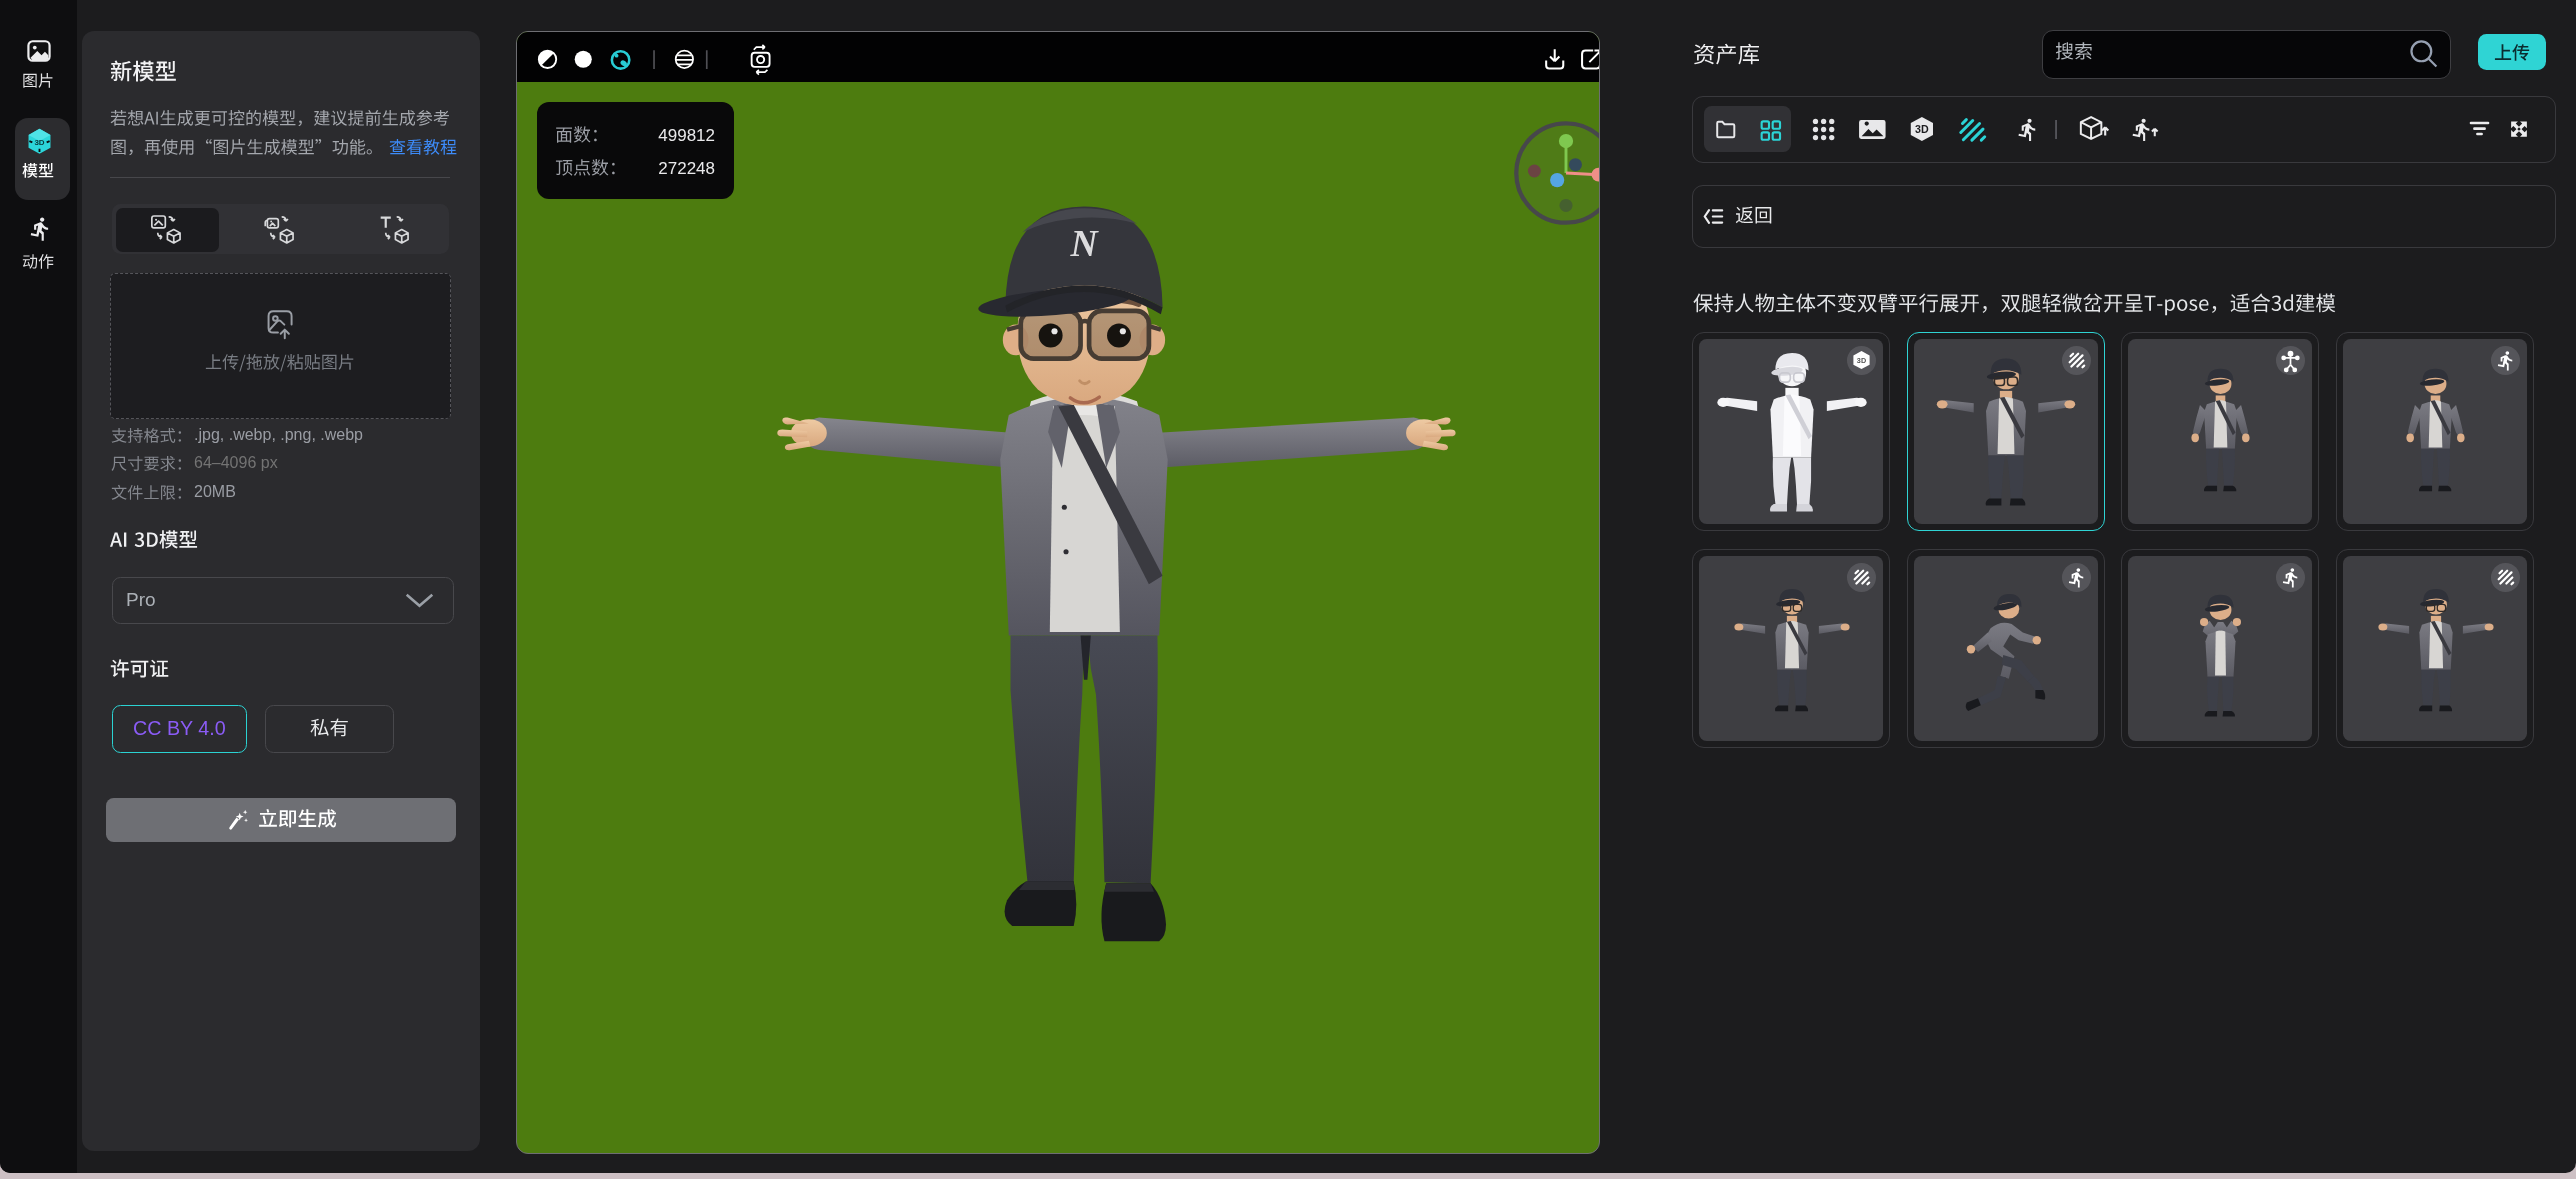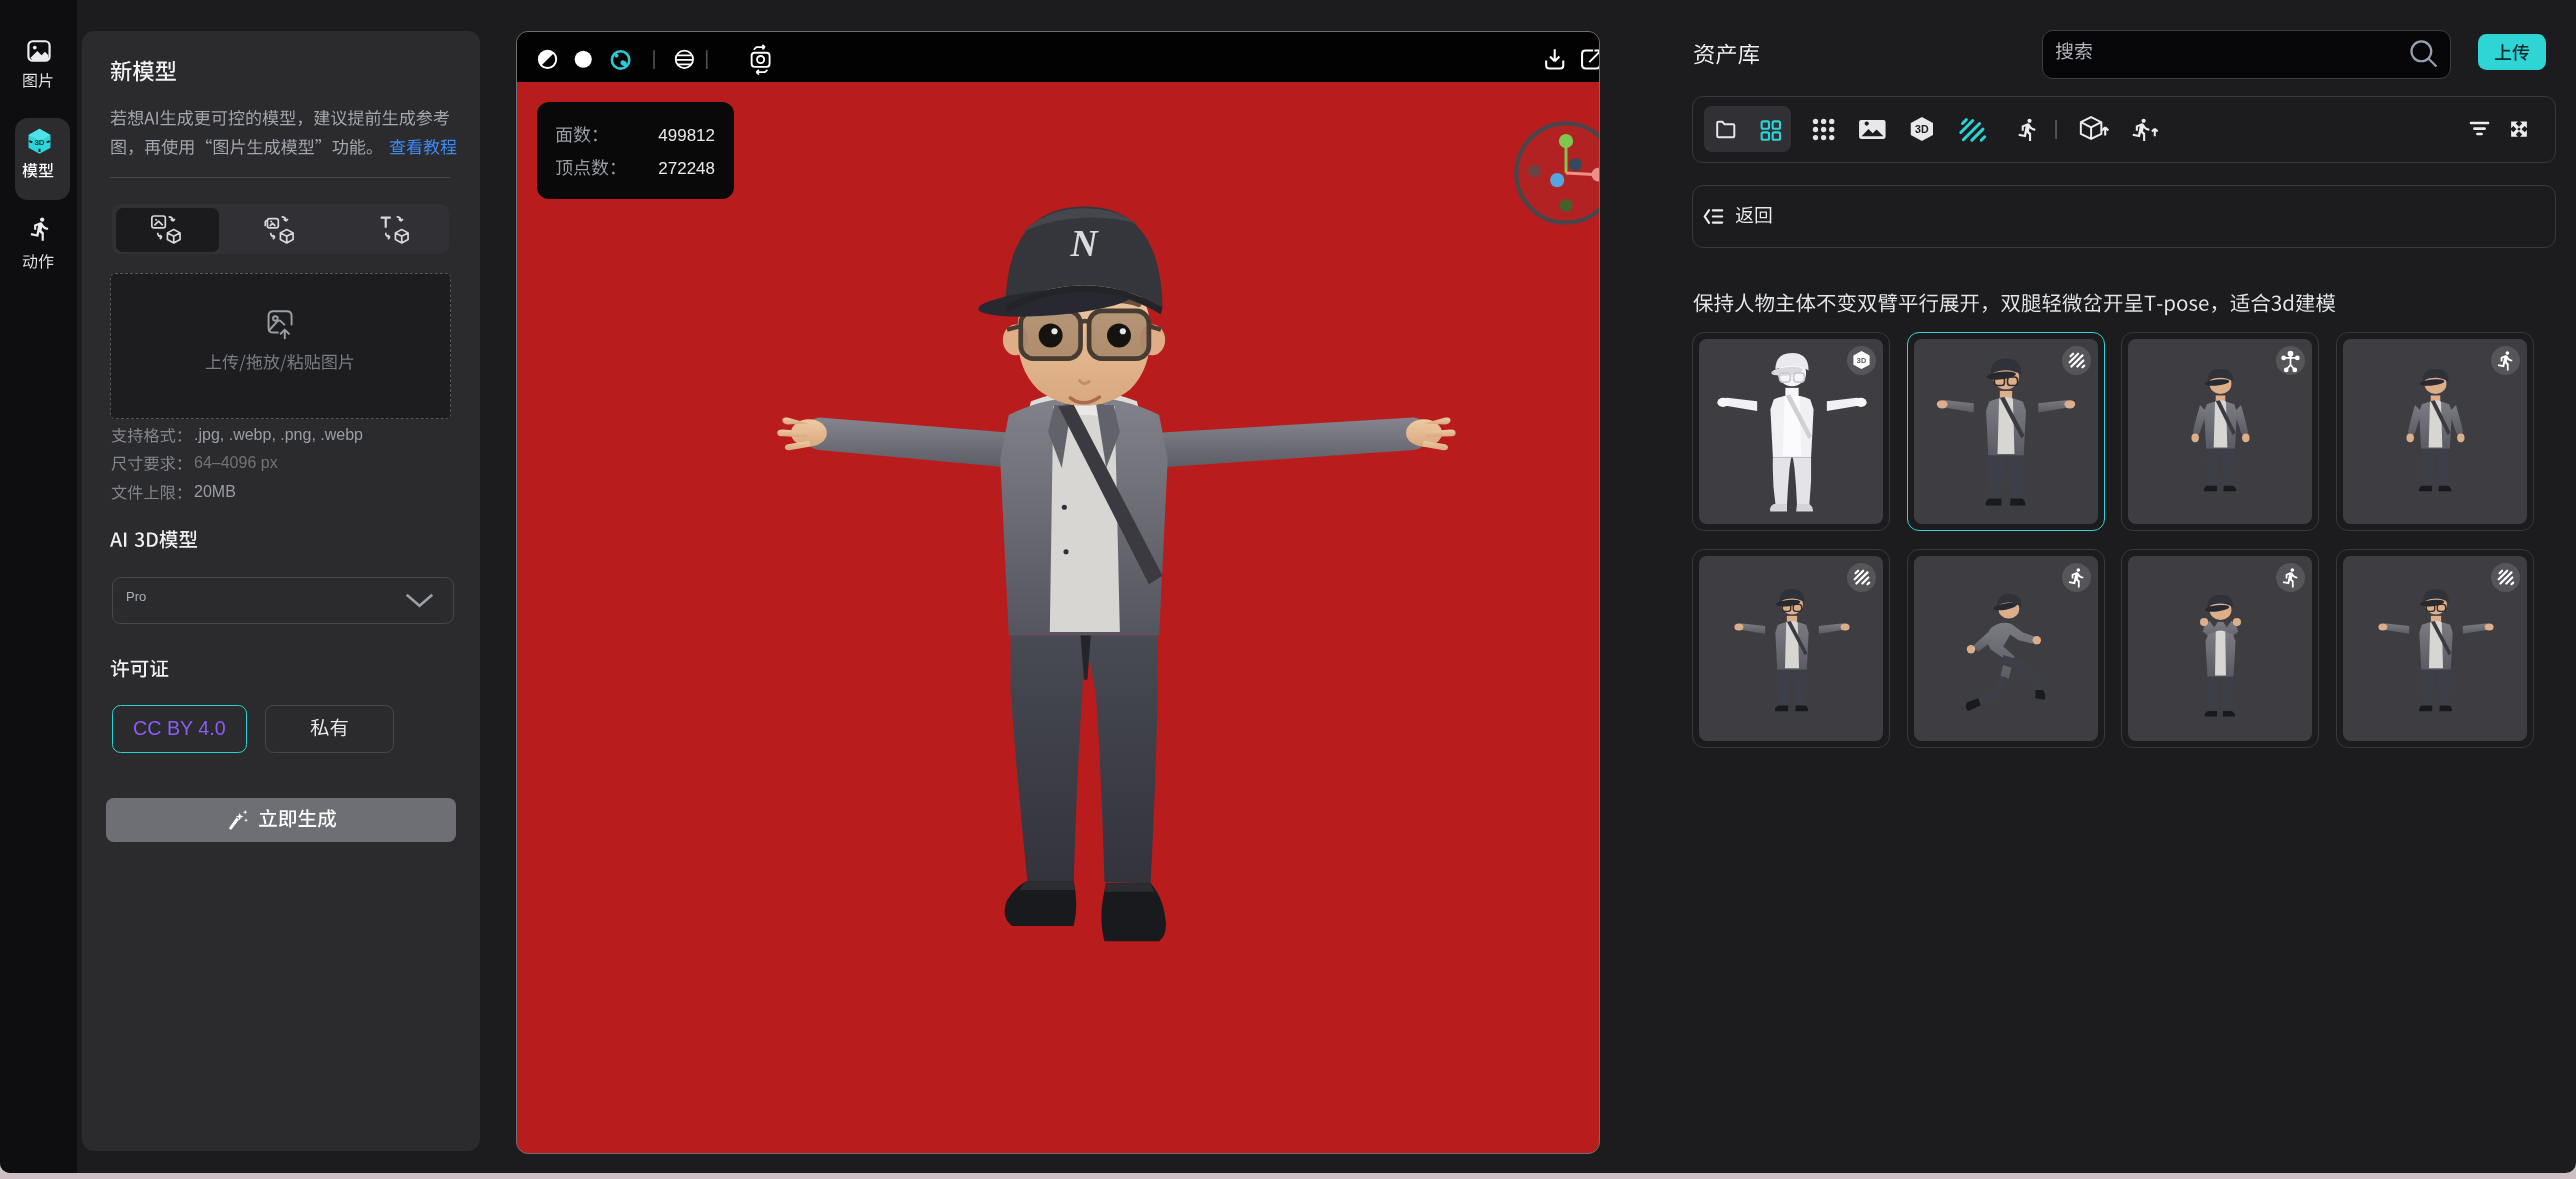--- a/index.html
+++ b/index.html
@@ -1,21 +1,21 @@
 <!DOCTYPE html>
 <html style="font-size:13.7px"><head><meta charset="utf-8">
 <style>
 *{margin:0;padding:0;box-sizing:border-box}
 html,body{width:2576px;height:1179px;overflow:hidden;background:#cdc0c4;font-family:"Liberation Sans",sans-serif}
 .app{position:absolute;left:0;top:0;width:2576px;height:1173px;background:#1c1c1e;border-radius:0 0 10.3px 10.3px;overflow:hidden}
 .abs{position:absolute}
 .tx{position:absolute}
 .sidebar{position:absolute;left:0;top:0;width:77px;height:1173px;background:#0e0e10}
 .lpanel{position:absolute;left:82px;top:31px;width:398px;height:1120px;background:#2b2b2e;border-radius:12px}
-.viewer{position:absolute;left:516px;top:31px;width:1084px;height:1123px;background:#b91c1c;border:1.7px solid #6e6e73;border-radius:12px;overflow:hidden}
+.viewer{position:absolute;left:516px;top:31px;width:1084px;height:1123px;background:#4d7c0f;border:1.7px solid #6e6e73;border-radius:12px;overflow:hidden}
 .vtoolbar{position:absolute;left:0;top:0;width:100%;height:50px;background:#020203}
 .statsbox{position:absolute;left:19.7px;top:70px;width:197px;height:97px;background:#09090a;border-radius:12px}
 .searchbox{position:absolute;left:2042px;top:30px;width:409px;height:49px;background:#060608;border:1.3px solid #3e3e42;border-radius:11px}
 .upbtn{position:absolute;left:2478px;top:34px;width:68px;height:36px;background:#2fd4d4;border-radius:8.5px}
 .rbox{position:absolute;border:1.3px solid #39393d;border-radius:11px}
 .card{position:absolute;width:198px;height:199px;border:1.3px solid #39393d;border-radius:12px}
 .card.sel{border:1.7px solid #2fd4d4}
 .tile{position:absolute;left:6px;top:6px;right:6px;bottom:6px;background:#3e3e42;border-radius:7.7px;overflow:hidden}
 .badge{position:absolute;width:29px;height:29px;border-radius:50%;background:rgba(92,92,97,.78)}
 .seg{position:absolute;background:#313135;border-radius:7.7px}
@@ -107,21 +107,21 @@
 <svg class="tx" style="left:111px;top:483px" width="81" height="19.5" viewBox="0 -18.24 95.0 22.80">
       <path d="M13.8 -12 15.2 -11.5Q14 -8.1 12.2 -5.6Q10.3 -3.1 7.7 -1.4Q5 0.4 1.6 1.5Q1.5 1.3 1.3 1.1Q1.2 0.8 1 0.5Q0.8 0.3 0.7 0.1Q4.1 -0.8 6.6 -2.4Q9.2 -4 10.9 -6.4Q12.7 -8.7 13.8 -12ZM5.1 -11.9Q6.2 -8.9 8.1 -6.5Q9.9 -4.2 12.5 -2.5Q15.1 -0.8 18.4 0.1Q18.2 0.2 18 0.5Q17.8 0.7 17.7 0.9Q17.5 1.2 17.4 1.4Q14 0.4 11.4 -1.3Q8.8 -3.1 6.9 -5.7Q5 -8.3 3.8 -11.5ZM1 -12.6H18.1V-11.2H1ZM8 -15.6 9.5 -16.1Q10 -15.4 10.4 -14.6Q10.8 -13.8 11 -13.2L9.5 -12.7Q9.3 -13.2 8.9 -14.1Q8.5 -14.9 8 -15.6ZM30.5 -15.7H31.9V1.5H30.5ZM27.2 -15 28.6 -14.7Q28.3 -13.4 27.9 -12.1Q27.6 -10.8 27.1 -9.7Q26.6 -8.6 26.1 -7.8Q26 -7.9 25.7 -8Q25.5 -8.2 25.3 -8.3Q25 -8.4 24.9 -8.5Q25.4 -9.3 25.9 -10.3Q26.3 -11.4 26.7 -12.6Q27 -13.8 27.2 -15ZM27.4 -12.1H36.3V-10.7H27ZM25 -6.5H37.1V-5.1H25ZM24.1 -15.9 25.4 -15.5Q24.8 -13.9 24.1 -12.3Q23.3 -10.7 22.3 -9.4Q21.4 -8 20.4 -6.9Q20.4 -7.1 20.2 -7.3Q20.1 -7.6 19.9 -7.9Q19.7 -8.1 19.6 -8.3Q20.5 -9.2 21.3 -10.5Q22.2 -11.7 22.9 -13.1Q23.6 -14.5 24.1 -15.9ZM22.2 -11 23.5 -12.3 23.5 -12.3V1.5H22.2ZM46.9 -9.8H54.7V-8.4H46.9ZM39 -0.8H56V0.6H39ZM46.1 -15.7H47.6V-0.1H46.1ZM58.7 -15.2H63.3V-13.9H60V1.5H58.7ZM63.1 -15.2H63.3L63.5 -15.2L64.5 -14.7Q64 -13.5 63.5 -12.2Q63 -10.9 62.6 -9.7Q63.6 -8.6 63.9 -7.5Q64.3 -6.5 64.3 -5.6Q64.3 -4.8 64.1 -4.2Q63.9 -3.7 63.5 -3.4Q63.3 -3.2 63.1 -3.1Q62.8 -3.1 62.5 -3Q62.2 -3 61.9 -3Q61.6 -3 61.2 -3Q61.2 -3.2 61.1 -3.6Q61 -4 60.9 -4.2Q61.2 -4.2 61.5 -4.2Q61.8 -4.2 62 -4.2Q62.4 -4.2 62.6 -4.4Q62.8 -4.6 62.9 -4.9Q63 -5.3 63 -5.7Q63 -6.5 62.6 -7.5Q62.3 -8.4 61.3 -9.6Q61.5 -10.2 61.8 -10.9Q62 -11.7 62.3 -12.4Q62.5 -13.1 62.7 -13.7Q62.9 -14.3 63.1 -14.8ZM66.1 -15.1H73.8V-6.8H66.1V-8H72.4V-13.9H66.1ZM66.2 -11.6H73.1V-10.4H66.2ZM69.7 -7.5Q70.1 -5.7 70.9 -4.2Q71.6 -2.7 72.7 -1.6Q73.8 -0.5 75.3 0.1Q75.2 0.3 75 0.5Q74.8 0.7 74.6 1Q74.5 1.2 74.4 1.4Q72.8 0.6 71.7 -0.6Q70.5 -1.9 69.8 -3.6Q69 -5.3 68.5 -7.3ZM74 -6.2 74.9 -5.2Q74.4 -4.7 73.7 -4.2Q73.1 -3.8 72.4 -3.4Q71.8 -3 71.2 -2.6L70.4 -3.5Q71 -3.9 71.6 -4.3Q72.3 -4.8 72.9 -5.2Q73.5 -5.7 74 -6.2ZM65.3 1.5 65.2 0.3 65.9 -0.3 70.2 -1.3Q70.2 -1 70.2 -0.6Q70.2 -0.2 70.2 -0Q68.8 0.4 67.9 0.7Q67 0.9 66.5 1.1Q66 1.2 65.7 1.3Q65.5 1.4 65.3 1.5ZM65.3 1.5Q65.3 1.4 65.2 1.1Q65.1 0.9 64.9 0.7Q64.8 0.5 64.7 0.3Q64.9 0.2 65.2 -0.1Q65.4 -0.4 65.4 -1V-15.1H66.8V0.1Q66.8 0.1 66.7 0.2Q66.5 0.3 66.3 0.5Q66.1 0.6 65.9 0.8Q65.6 1 65.5 1.2Q65.3 1.4 65.3 1.5ZM80.8 -9.2Q80.2 -9.2 79.7 -9.6Q79.3 -10 79.3 -10.6Q79.3 -11.3 79.7 -11.7Q80.2 -12.1 80.8 -12.1Q81.3 -12.1 81.8 -11.7Q82.2 -11.3 82.2 -10.6Q82.2 -10 81.8 -9.6Q81.3 -9.2 80.8 -9.2ZM80.8 0.1Q80.2 0.1 79.7 -0.3Q79.3 -0.7 79.3 -1.3Q79.3 -2 79.7 -2.4Q80.2 -2.8 80.8 -2.8Q81.3 -2.8 81.8 -2.4Q82.2 -2 82.2 -1.3Q82.2 -0.7 81.8 -0.3Q81.3 0.1 80.8 0.1Z" fill="#84878e"></path>
     </svg>
 <div class="tx" style="left:194px;top:426px;color:#9a9da4;font-size:16px">.jpg, .webp, .png, .webp</div>
 <div class="tx" style="left:194px;top:454px;color:#737373;font-size:16px">64–4096 px</div>
 <div class="tx" style="left:194px;top:483px;color:#9a9da4;font-size:16px">20MB</div>
 <svg class="tx" style="left:110px;top:528px" width="88" height="23.6" viewBox="0 -22.08 103.5 27.60">
       <path d="M0 0 5.6 -16.9H8.7L14.3 0H11.5L8.7 -9.2Q8.3 -10.6 7.9 -12Q7.5 -13.4 7.1 -14.8H7.1Q6.7 -13.4 6.3 -12Q5.9 -10.6 5.5 -9.2L2.7 0ZM3.2 -4.8V-6.9H11.1V-4.8ZM16.5 0V-16.9H19.2V0ZM34.5 0.3Q33.1 0.3 32.1 -0Q31.1 -0.3 30.3 -0.9Q29.5 -1.4 29 -2L30.2 -3.7Q31 -3 32 -2.4Q32.9 -1.9 34.3 -1.9Q35.2 -1.9 35.9 -2.2Q36.6 -2.5 37.1 -3.2Q37.5 -3.8 37.5 -4.7Q37.5 -5.6 37 -6.3Q36.5 -7 35.5 -7.4Q34.4 -7.8 32.5 -7.8V-9.7Q34.1 -9.7 35.1 -10.1Q36.1 -10.5 36.5 -11.2Q36.9 -11.9 36.9 -12.7Q36.9 -13.8 36.2 -14.5Q35.5 -15.1 34.3 -15.1Q33.3 -15.1 32.5 -14.7Q31.7 -14.2 30.9 -13.5L29.5 -15.2Q30.6 -16.1 31.7 -16.7Q32.9 -17.2 34.4 -17.2Q35.9 -17.2 37.1 -16.7Q38.3 -16.2 38.9 -15.3Q39.6 -14.3 39.6 -12.9Q39.6 -11.4 38.8 -10.4Q38 -9.4 36.7 -8.9V-8.8Q37.6 -8.6 38.4 -8Q39.2 -7.4 39.7 -6.6Q40.1 -5.7 40.1 -4.5Q40.1 -3 39.4 -1.9Q38.6 -0.9 37.3 -0.3Q36 0.3 34.5 0.3ZM43.6 0V-16.9H48Q50.7 -16.9 52.5 -16Q54.3 -15 55.3 -13.2Q56.2 -11.3 56.2 -8.5Q56.2 -5.8 55.3 -3.9Q54.3 -2 52.5 -1Q50.7 0 48.2 0ZM46.3 -2.2H47.9Q49.7 -2.2 50.9 -2.9Q52.2 -3.6 52.8 -5Q53.5 -6.4 53.5 -8.5Q53.5 -10.7 52.8 -12Q52.2 -13.4 50.9 -14.1Q49.7 -14.8 47.9 -14.8H46.3ZM65.9 -17.7H79.3V-15.8H65.9ZM65.5 -4.9H79.3V-3.1H65.5ZM69 -19.4H71.1V-14.3H69ZM74.2 -19.4H76.3V-14.3H74.2ZM68.7 -9.5V-8.1H76V-9.5ZM68.7 -12.3V-11H76V-12.3ZM66.7 -13.9H78.1V-6.5H66.7ZM71.3 -6.8H73.5Q73.3 -5.1 72.9 -3.7Q72.5 -2.4 71.7 -1.3Q70.9 -0.2 69.5 0.6Q68.1 1.4 65.9 1.9Q65.7 1.6 65.4 1Q65 0.5 64.7 0.2Q66.7 -0.2 68 -0.8Q69.2 -1.5 69.9 -2.3Q70.6 -3.2 70.9 -4.3Q71.2 -5.4 71.3 -6.8ZM74 -4.2Q74.6 -2.6 76.2 -1.5Q77.7 -0.3 79.9 0.1Q79.6 0.3 79.4 0.6Q79.1 1 78.9 1.3Q78.7 1.6 78.5 1.9Q76.1 1.3 74.5 -0.2Q72.9 -1.7 72.1 -3.9ZM58.6 -15H65.6V-13H58.6ZM61.3 -19.4H63.3V1.9H61.3ZM61.5 -13.6 62.7 -13.2Q62.5 -11.8 62.1 -10.3Q61.7 -8.8 61.3 -7.3Q60.8 -5.9 60.3 -4.7Q59.8 -3.4 59.2 -2.5Q59.1 -2.8 58.9 -3.2Q58.7 -3.6 58.5 -4Q58.3 -4.4 58.1 -4.7Q58.6 -5.4 59.2 -6.5Q59.7 -7.5 60.1 -8.7Q60.6 -10 60.9 -11.2Q61.2 -12.5 61.5 -13.6ZM63.2 -12.3Q63.4 -12 63.9 -11.4Q64.3 -10.8 64.7 -10Q65.2 -9.3 65.6 -8.7Q66 -8 66.1 -7.8L64.8 -6.2Q64.6 -6.7 64.3 -7.4Q63.9 -8.2 63.5 -8.9Q63.2 -9.7 62.8 -10.4Q62.4 -11.1 62.2 -11.5ZM82.7 -18.5H93.1V-16.6H82.7ZM81.9 -13.8H93.6V-11.8H81.9ZM81.6 -0.9H102.4V1.2H81.6ZM83.9 -5.3H100V-3.3H83.9ZM89.2 -17.8H91.2V-7.1H89.2ZM91 -7.5H93.2V0.6H91ZM94.9 -18.1H96.9V-10.3H94.9ZM99.1 -19.2H101.2V-9.1Q101.2 -8.3 101 -7.9Q100.8 -7.4 100.2 -7.2Q99.6 -6.9 98.8 -6.9Q97.9 -6.8 96.7 -6.8Q96.6 -7.2 96.4 -7.8Q96.2 -8.4 96 -8.8Q96.9 -8.7 97.7 -8.7Q98.4 -8.7 98.7 -8.7Q99 -8.8 99 -8.8Q99.1 -8.9 99.1 -9.1ZM84.7 -17.7H86.7V-13.7Q86.7 -12.5 86.5 -11.2Q86.2 -9.9 85.4 -8.6Q84.6 -7.4 83 -6.5Q82.9 -6.7 82.6 -7Q82.4 -7.3 82.1 -7.6Q81.8 -7.9 81.6 -8Q83 -8.8 83.7 -9.8Q84.3 -10.8 84.5 -11.8Q84.7 -12.8 84.7 -13.8Z" fill="#eff0f2"></path>
     </svg>
 <div class="abs" style="left:112px;top:577px;width:342px;height:47px;border:1.3px solid #48484c;border-radius:8.5px"></div>
-<div class="tx" style="left:126px;top:589px;color:#abb0b6;font-size:13px">Pro</div>
+<div class="tx" style="left:126px;top:589px;color:#abb0b6;font-size:19px">Pro</div>
 <svg class="abs" style="left:405px;top:593px" width="29" height="15.4" viewBox="0 0 34 18" fill="none" stroke="#9ba0a7" stroke-width="3">
       <path d="M2 2 L17 15 L32 2"></path>
     </svg>
 <svg class="tx" style="left:110px;top:657px" width="59" height="23.6" viewBox="0 -22.08 69.0 27.60">
       <path d="M11 -19.4 13.1 -19.1Q12.7 -16.5 11.9 -14.2Q11.1 -11.9 10 -10.3Q9.7 -10.5 9.4 -10.7Q9 -10.9 8.6 -11Q8.2 -11.2 7.9 -11.3Q8.7 -12.3 9.3 -13.6Q9.9 -14.8 10.3 -16.3Q10.8 -17.8 11 -19.4ZM8.2 -8.5H22.2V-6.4H8.2ZM10.8 -15.9H21.3V-13.8H10.8ZM14.3 -15.4H16.5V1.9H14.3ZM2.6 -17.6 4.1 -18.9Q4.7 -18.4 5.4 -17.8Q6.1 -17.1 6.7 -16.5Q7.3 -15.9 7.7 -15.4L6.2 -13.9Q5.8 -14.4 5.2 -15Q4.6 -15.7 3.9 -16.4Q3.3 -17 2.6 -17.6ZM0.9 -12.3H5.2V-10.2H0.9ZM4.7 1.4 4.3 -0.5 4.8 -1.3 8.8 -3.9Q8.9 -3.5 9 -3Q9.2 -2.4 9.3 -2.1Q7.9 -1.1 7.1 -0.5Q6.2 0.1 5.7 0.5Q5.3 0.8 5 1Q4.8 1.3 4.7 1.4ZM4.7 1.4Q4.6 1.2 4.4 0.8Q4.2 0.4 3.9 0Q3.7 -0.3 3.5 -0.5Q3.8 -0.8 4.2 -1.2Q4.5 -1.7 4.5 -2.5V-12.3H6.6V-0.7Q6.6 -0.7 6.3 -0.5Q6 -0.3 5.6 0.1Q5.2 0.4 4.9 0.8Q4.7 1.1 4.7 1.4ZM39.8 -17.2H42.1V-1Q42.1 0.1 41.8 0.7Q41.5 1.2 40.8 1.5Q40 1.8 38.8 1.8Q37.5 1.9 35.8 1.9Q35.7 1.6 35.6 1.1Q35.4 0.7 35.3 0.3Q35.1 -0.1 34.9 -0.4Q35.8 -0.4 36.7 -0.4Q37.5 -0.4 38.2 -0.4Q38.9 -0.4 39.1 -0.4Q39.5 -0.4 39.7 -0.5Q39.8 -0.7 39.8 -1ZM26.5 -12.6H28.6V-2H26.5ZM27.4 -12.6H36.1V-3.9H27.4V-5.9H33.9V-10.5H27.4ZM24.2 -17.8H44.9V-15.6H24.2ZM60.9 -17.2H63.1V0.1H60.9ZM56 -11.8H58.1V0.2H56ZM61.6 -10.1H67.3V-8.1H61.6ZM54.8 -17.8H67.7V-15.8H54.8ZM54.1 -1H68.2V1H54.1ZM48.1 -17.6 49.6 -18.9Q50.2 -18.4 50.9 -17.8Q51.6 -17.2 52.2 -16.6Q52.8 -16 53.2 -15.5L51.7 -14Q51.4 -14.5 50.8 -15.1Q50.1 -15.7 49.5 -16.4Q48.8 -17.1 48.1 -17.6ZM50 1.4 49.5 -0.7 50 -1.5 54.3 -4.9Q54.4 -4.6 54.5 -4.3Q54.7 -3.9 54.8 -3.6Q55 -3.2 55.1 -3Q53.6 -1.8 52.7 -1Q51.7 -0.2 51.2 0.2Q50.7 0.7 50.4 0.9Q50.2 1.2 50 1.4ZM47 -12.3H51.3V-10.2H47ZM50 1.4Q49.9 1.2 49.7 0.9Q49.4 0.6 49.2 0.4Q48.9 0.1 48.7 -0Q49 -0.3 49.3 -0.7Q49.6 -1 49.8 -1.6Q50.1 -2.1 50.1 -2.8V-12.3H52.2V-1.5Q52.2 -1.5 52 -1.3Q51.7 -1.1 51.4 -0.8Q51.1 -0.4 50.8 -0Q50.5 0.4 50.2 0.8Q50 1.1 50 1.4Z" fill="#eff0f2"></path>
     </svg>
 <div class="abs" style="left:112px;top:705px;width:135px;height:48px;border:1.7px solid #2bd3d3;border-radius:8.5px"></div>
 <div class="tx" style="left:133px;top:717px;color:#8b5cf6;font-size:19.7px">CC BY 4.0</div>
 <div class="abs" style="left:265px;top:705px;width:129px;height:48px;border:1.3px solid #48484c;border-radius:8.5px"></div>
 <svg class="tx" style="left:310px;top:716px" width="39" height="23.6" viewBox="0 -22.08 46.0 27.60">

